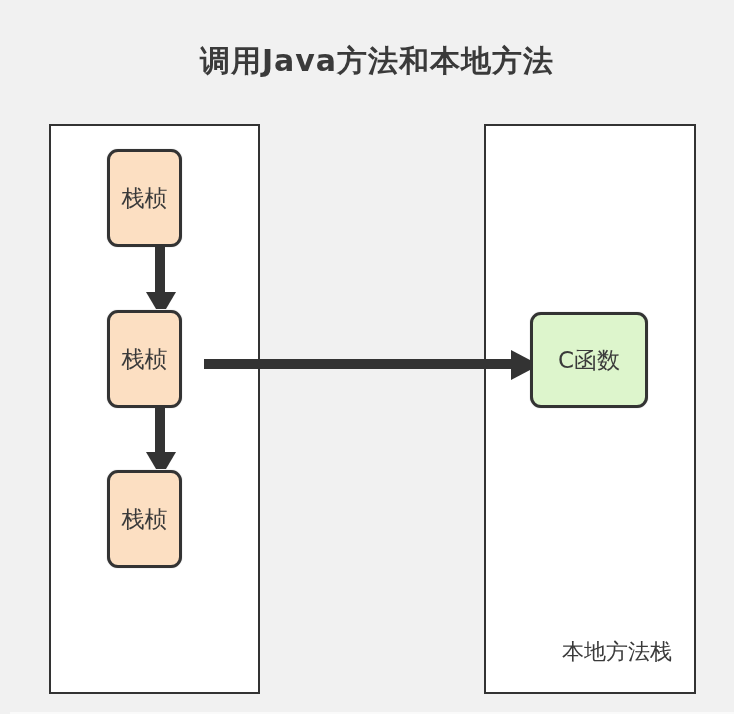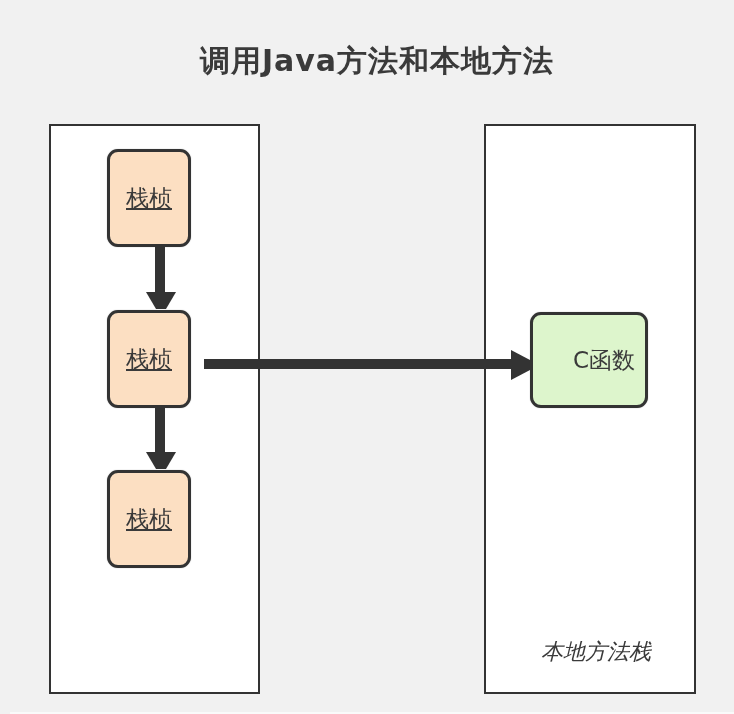--- a/index.html
+++ b/index.html
@@ -50,32 +50,30 @@
     display: flex;
     align-items: center;
     justify-content: center;
     font-size: 23px;
     color: var(--text);
     z-index: 3;
     box-shadow: 0 0 1px rgba(51,51,51,0.5);
   }
   .frame-node {
     left: 97px;
-    width: 84px; height: 98px;
+    width: 75px; height: 98px;
     background: var(--frame-fill);
-    text-decoration: underline;
   }
   .frame-1 { top: 139px; }
   .frame-2 { top: 300px; }
   .frame-3 { top: 460px; }
   .function-node {
     left: 520px; top: 302px;
     width: 118px; height: 96px;
     background: var(--function-fill);
-    justify-content: flex-end;
   }
   .arrow { position: absolute; z-index: 4; }
   .shaft-v {
     position: absolute;
     width: 3px;
     background: var(--stroke);
     left: 0;
   }
   .head-down {
     position: absolute;
@@ -111,21 +109,21 @@
     position: absolute;
     top: 620px;
     height: 34px;
     line-height: 34px;
     text-align: center;
     font-size: 22px;
     color: var(--text);
     z-index: 2;
   }
   .label-left  { left: 39px;  width: 211px; }
-  .label-right { left: 474px; width: 224px; font-style: italic; }
+  .label-right { left: 495px; width: 224px; }
   .bottom-bar {
     position: absolute;
     left: 0; bottom: 0;
     width: 734px; height: 9px;
     background: var(--bottom-bar);
     border-top: 2px solid var(--bottom-bar-highlight);
     z-index: 6;
   }
 </style>
 </head>

